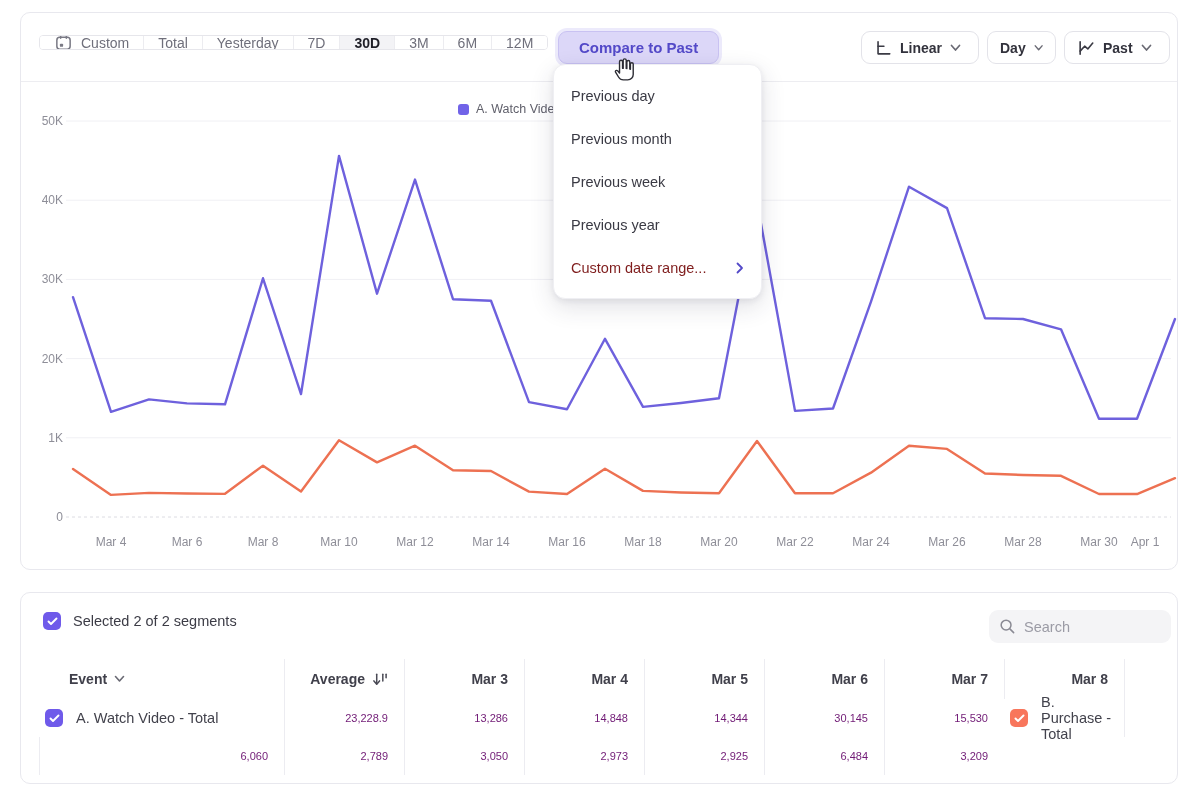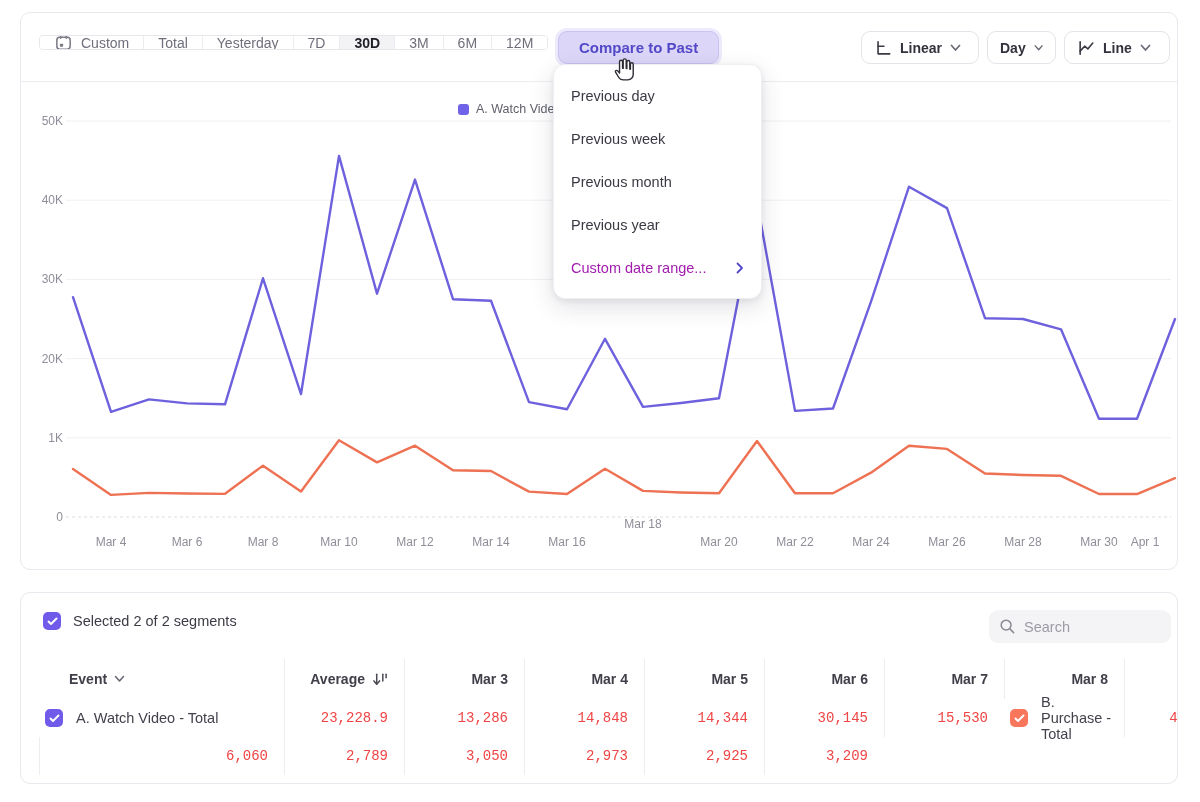--- a/index.html
+++ b/index.html
@@ -36,42 +36,42 @@
   
   #chart-svg { position:absolute; left:0; top:0; }
   .y-label { position:absolute; width:40px; text-align:right; font-size:12px; color:#8e8e98; }
   .x-label { position:absolute; width:56px; text-align:center; font-size:12px; color:#8e8e98; }
 
   
   .menu { position:absolute; left:553px; top:64px; width:209px; background:#fff; border:1px solid #efeff3;
           border-radius:12px; box-shadow:0 8px 24px rgba(40,40,70,.14), 0 2px 6px rgba(40,40,70,.08);
           padding:9px 0; z-index:10; }
   .menu-item { height:43px; display:flex; align-items:center; padding:0 17px; font-size:14.5px; color:#3a3a44; cursor:pointer;text-align:right; }
-  .menu-item.link { color:#a21caf; justify-content:space-between; }
+  .menu-item.link { color:#7f1d1d; justify-content:space-between; }
 
   .cursor { position:absolute; left:613px; top:54px; z-index:30; pointer-events:none; }
 
   
   .sel-row { position:absolute; left:22px; top:19px; display:flex; align-items:center; gap:12px; }
   .checkbox { width:18px; height:18px; border-radius:5px; display:flex; align-items:center; justify-content:center; cursor:pointer; flex:0 0 18px; }
   .sel-row-label { font-size:14.5px; color:#3c3c46; }
 
   .search-box { position:absolute; left:968px; top:17px; width:182px; height:33px; background:#f4f4f6; border-radius:9px;
                 display:flex; align-items:center; padding:0 10px; gap:8px; }
   .search-box input { border:none; outline:none; background:transparent; font-size:14.5px; color:#3c3c46; width:130px;
                       font-family:"Liberation Sans", sans-serif; }
   .search-box input::placeholder { color:#9b9ba5; }
 
   .grid-table { position:absolute; left:18px; top:66px; display:grid; grid-template-columns:245px repeat(8,120px);
                 grid-auto-rows:auto; width:1205px; }
   .th { height:40px; display:flex; align-items:center; justify-content:flex-end; padding:0 16px;
         font-size:14px; font-weight:600; color:#40404b; border-left:1px solid #ececf1; }
   .th.first { justify-content:flex-start; padding-left:30px; border-left:none; gap:7px; }
   .td { height:38px; display:flex; align-items:center; justify-content:flex-end; padding:0 16px;
-        font-family:Liberation Mono, monospace; font-size:14px; color:#ef4444; border-left:1px solid #ececf1; }
+        font-family:Liberation Sans, sans-serif; font-size:11px; color:#701a75; border-left:1px solid #ececf1; }
   .td.first { justify-content:flex-start; padding:0 10px 0 6px; border-left:none; gap:13px;
               font-family:"Liberation Sans", sans-serif; font-size:14.5px; color:#42424c; }
 </style>
 </head>
 <body>
 
 <div id="app">
 
   <div id="chart-panel" class="panel">
 
@@ -128,21 +128,21 @@
       <svg width="11" height="8" viewBox="0 0 11 8">
         <polyline points="1.5,1.5 5.5,6 9.5,1.5" fill="none" stroke="#6a6a74" stroke-width="1.7" stroke-linecap="round" stroke-linejoin="round"></polyline>
       </svg>
     </div>
 
     <div class="ctl-btn" style="left:1043px; width:106px;">
       <svg width="18" height="18" viewBox="0 0 20 20">
         <path d="M3.5 3 V17" fill="none" stroke="#3a3a44" stroke-width="1.8" stroke-linecap="round"></path>
         <polyline points="3.5,13.5 8.5,8 12,11 17.5,4.5" fill="none" stroke="#3a3a44" stroke-width="1.8" stroke-linecap="round" stroke-linejoin="round"></polyline>
       </svg>
-      <span>Line</span>
+      <span>Past</span>
       <svg width="11" height="8" viewBox="0 0 11 8">
         <polyline points="1.5,1.5 5.5,6 9.5,1.5" fill="none" stroke="#6a6a74" stroke-width="1.7" stroke-linecap="round" stroke-linejoin="round"></polyline>
       </svg>
     </div>
 
     <div class="divider"></div>
 
     <div class="legend" style="left:437px;">
       <span class="legend-swatch" style="background:#7163e8;"></span>
       <span>A. Watch Video</span>
@@ -171,40 +171,40 @@
         <div class="y-label" style="left: 2px; top: 101px;">50K</div>
       </div>
     <div id="x-labels">
         <div class="x-label" style="left: 62px; top: 522px;">Mar 4</div>
         <div class="x-label" style="left: 138px; top: 522px;">Mar 6</div>
         <div class="x-label" style="left: 214px; top: 522px;">Mar 8</div>
         <div class="x-label" style="left: 290px; top: 522px;">Mar 10</div>
         <div class="x-label" style="left: 366px; top: 522px;">Mar 12</div>
         <div class="x-label" style="left: 442px; top: 522px;">Mar 14</div>
         <div class="x-label" style="left: 518px; top: 522px;">Mar 16</div>
-        <div class="x-label" style="left: 594px; top: 504px;">Mar 18</div>
+        <div class="x-label" style="left: 594px; top: 522px;">Mar 18</div>
         <div class="x-label" style="left: 670px; top: 522px;">Mar 20</div>
         <div class="x-label" style="left: 746px; top: 522px;">Mar 22</div>
         <div class="x-label" style="left: 822px; top: 522px;">Mar 24</div>
         <div class="x-label" style="left: 898px; top: 522px;">Mar 26</div>
         <div class="x-label" style="left: 974px; top: 522px;">Mar 28</div>
         <div class="x-label" style="left: 1050px; top: 522px;">Mar 30</div>
         <div class="x-label" style="left: 1096px; top: 522px;">Apr 1</div>
       </div>
   </div>
 
   <div class="menu">
     <div class="menu-item">
         <span>Previous day</span>
       </div>
     <div class="menu-item">
+        <span>Previous month</span>
+      </div>
+    <div class="menu-item">
         <span>Previous week</span>
-      </div>
-    <div class="menu-item">
-        <span>Previous month</span>
       </div>
     <div class="menu-item">
         <span>Previous year</span>
       </div>
     <div class="menu-item link">
       <span>Custom date range...</span>
       <svg width="8" height="12" viewBox="0 0 8 12">
         <polyline points="1.5,1.5 6,6 1.5,10.5" fill="none" stroke="#5349c8" stroke-width="1.8" stroke-linecap="round" stroke-linejoin="round"></polyline>
       </svg>
     </div>
@@ -289,17 +289,18 @@
             </svg>
           </span>
           <span>B. Purchase - Total</span>
         </div>
         <div class="td">4,968.7</div>
         <div class="td">6,060</div>
         <div class="td">2,789</div>
         <div class="td">3,050</div>
         <div class="td">2,973</div>
         <div class="td">2,925</div>
+        <div class="td">6,484</div>
         <div class="td">3,209</div>
       </div>
   </div>
 
 </div>
 
 </body></html>

